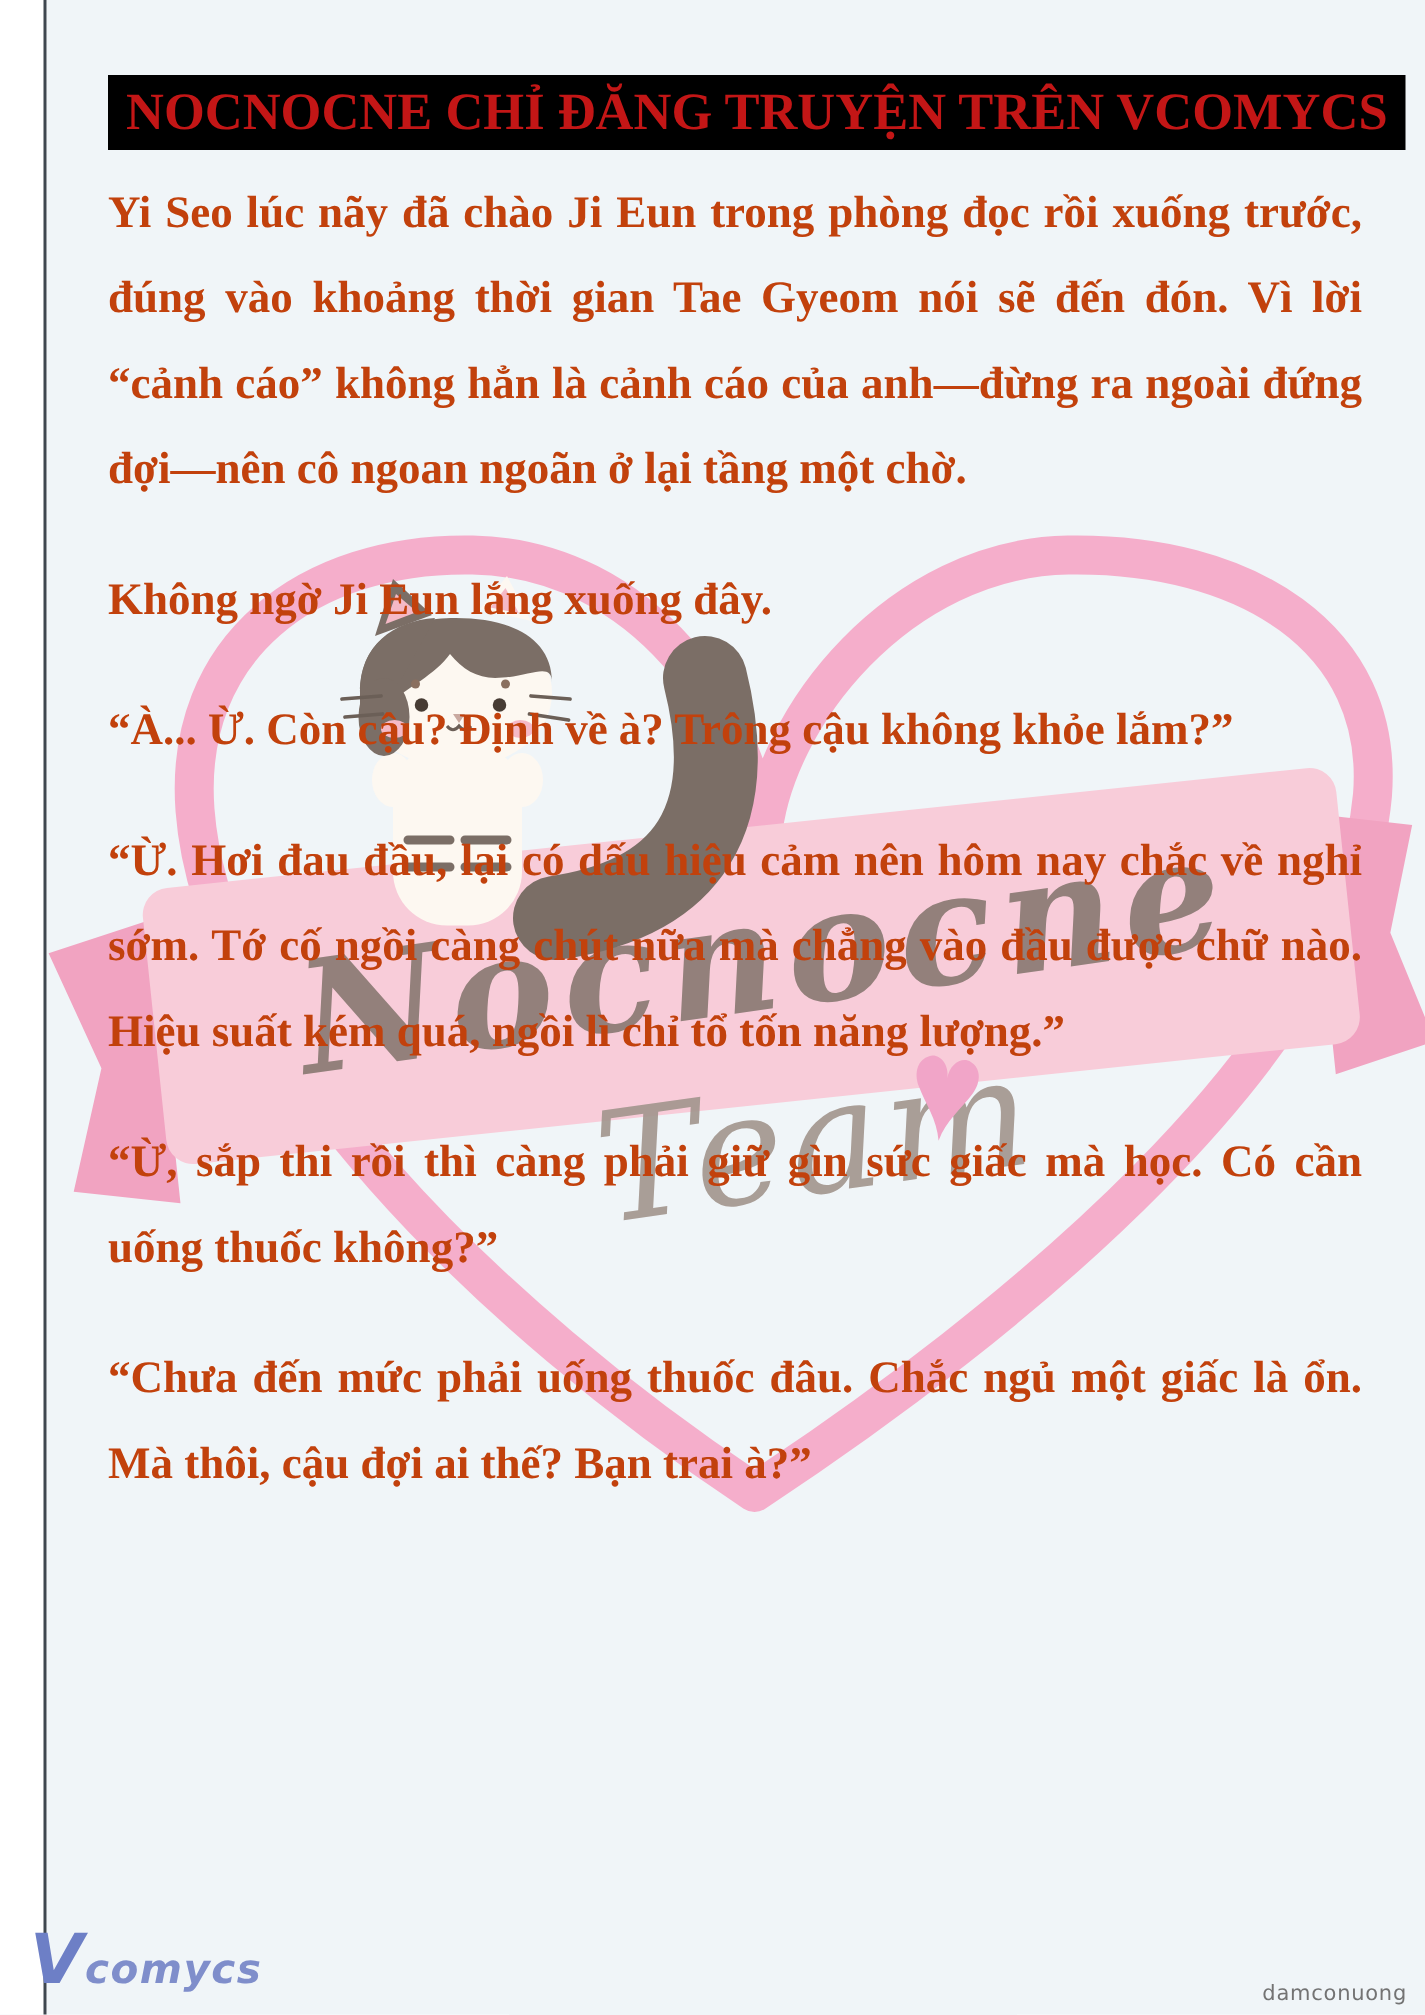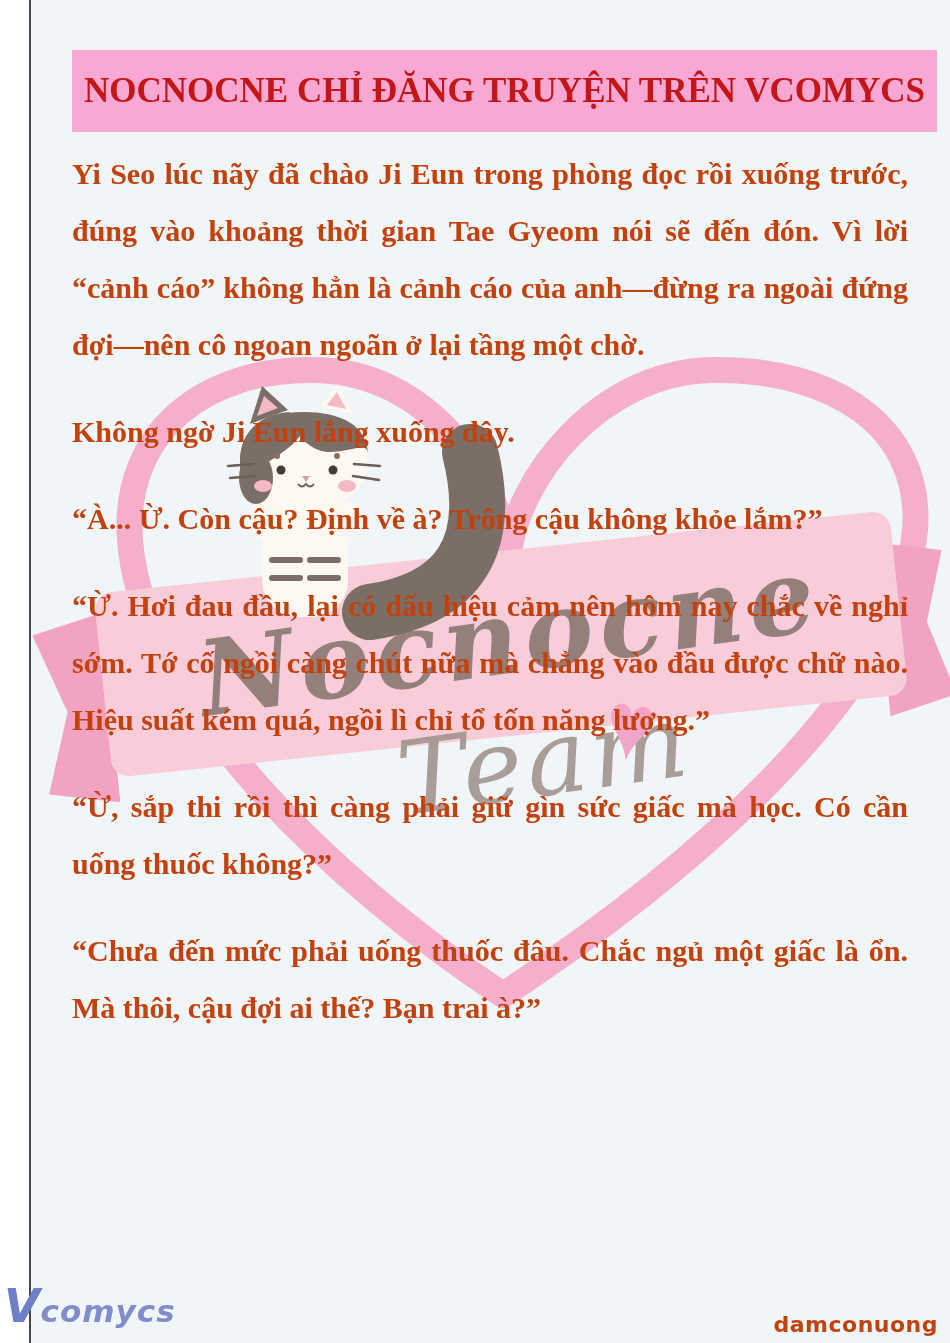--- a/index.html
+++ b/index.html
@@ -16,26 +16,26 @@
   }
   .watermark{
     position:absolute;left:0;top:0;width:950px;height:1343px;z-index:0;
   }
   .content{
     position:absolute;left:72px;top:50px;width:836px;z-index:2;
   }
   .header-wrap{text-align:center;margin:0 0 13px 0;}
   .header-banner{
     display:inline-block;
-    background:#f9a8d4;
+    background:#000000;
     color:#c31616;
     font-weight:700;
     font-size:35px;
     line-height:48px;
-    padding:17px 12px;
+    padding:1px 12px;
     letter-spacing:0px;
     white-space:nowrap;
   }
   .body-text p{
     margin:0 0 30px 0;
     color:#c2410c;
     font-size:30px;
     line-height:57px;
     font-weight:700;
     text-align:justify;
@@ -45,34 +45,34 @@
     font-weight:700;font-style:italic;
     font-size:104px;letter-spacing:6px;
     fill:#80726a;opacity:0.84;
   }
   .wm-team-word{
     font-family:"DejaVu Serif",serif;
     font-style:italic;font-size:102px;
     fill:#a2958d;opacity:0.9;letter-spacing:4px;
   }
   .vcomycs-logo{
-    position:absolute;left:4px;bottom:14px;z-index:4;
+    position:absolute;left:20px;bottom:14px;z-index:4;
     font-family:"DejaVu Sans",sans-serif;
     font-style:italic;font-weight:700;
-    font-size:31px;letter-spacing:1px;
+    font-size:27px;letter-spacing:1px;
     color:#7f8ecb;text-transform:lowercase;line-height:1;
   }
   .vcomycs-logo::first-letter{
     text-transform:uppercase;font-size:46px;color:#6d7fc6;
   }
   .credit{
     position:absolute;right:12px;bottom:6px;z-index:4;
     font-family:"DejaVu Sans",sans-serif;
-    font-weight:700;font-size:22px;letter-spacing:0.5px;
-    color:#c2410c;
+    font-weight:400;font-size:14px;letter-spacing:0.5px;
+    color:#737373;
   }
 </style>
 </head>
 <body>
 
 <div class="page">
 
   <svg class="watermark" width="950" height="1343" viewBox="0 0 950 1343" xmlns="http://www.w3.org/2000/svg">
 
     <path d="M 508 560

